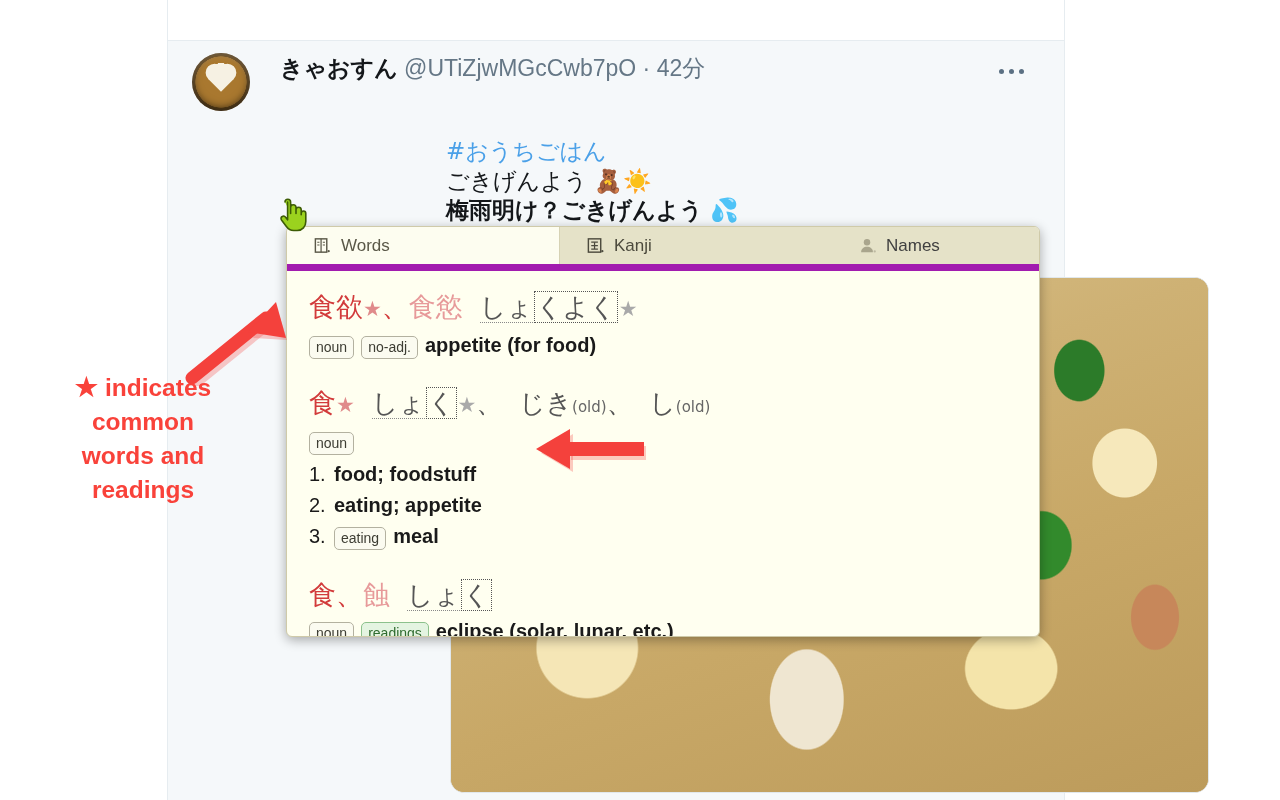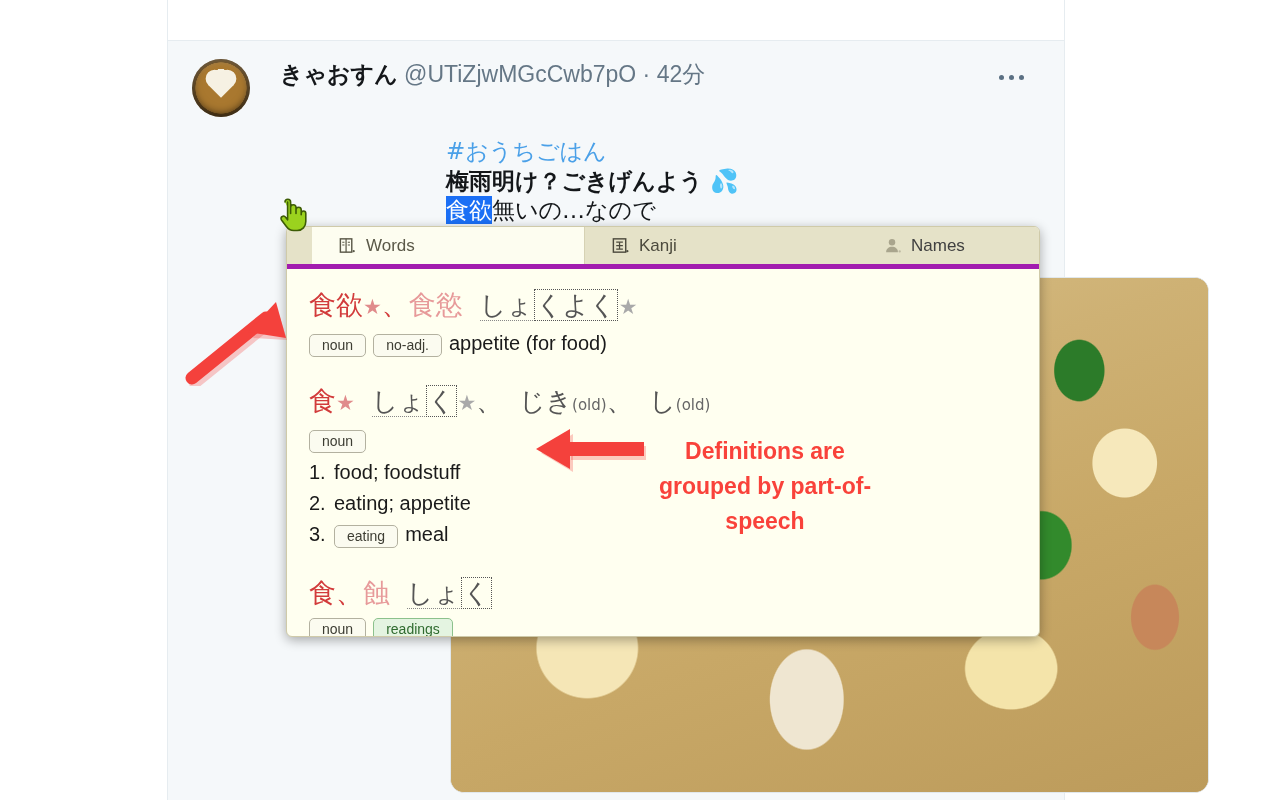--- a/index.html
+++ b/index.html
@@ -16,21 +16,21 @@
     position:absolute;left:167px;top:0;width:896px;height:800px;
     background:#ffffff;border-left:1px solid #e6ecf0;border-right:1px solid #e6ecf0;
   }
   .column-top-gap{position:absolute;left:0;top:0;width:100%;height:40px;background:#ffffff;border-bottom:1px solid #e6ecf0;}
   .tweet-card{
     position:absolute;left:0;top:41px;width:100%;height:759px;
     background:#f5f8fa;
   }
 
   
-  .tweet-head{position:absolute;left:24px;top:18px;right:20px;height:60px;}
+  .tweet-head{position:absolute;left:24px;top:12px;right:20px;height:60px;}
   .avatar{
     position:absolute;left:0;top:0;width:58px;height:58px;border-radius:50%;
     background:
       radial-gradient(circle at 50% 42%, #fbf6ea 0 17%, rgba(251,246,234,0) 18%),
       radial-gradient(ellipse 22% 30% at 50% 38%, #f7f2e4 0 70%, rgba(247,242,228,0) 72%),
       radial-gradient(circle at 50% 50%, #a9782f 0 62%, #6d4a17 63% 78%, #3c3f4c 79% 92%, #23262f 93% 100%);
     box-shadow:inset 0 0 5px rgba(0,0,0,.55);
     overflow:hidden;
   }
   .avatar .heart{
@@ -101,21 +101,21 @@
 
   
   .popup{
     position:absolute;left:286px;top:226px;width:752px;height:409px;z-index:30;
     background:#fffff0;
     border:1px solid #cfcaa9;border-radius:6px;
     box-shadow:0 3px 12px rgba(0,0,0,.33);
     font-family:"Liberation Sans","DejaVu Sans",sans-serif;
     overflow:hidden;
   }
-  .tabs{display:flex;height:37px;background:#e5e2c8;border-bottom:5px solid #a21caf;padding-left:25px;}
+  .tabs{display:flex;height:37px;background:#e5e2c8;border-bottom:7px solid #a21caf;}
   .tab{
     flex:0 0 auto;display:flex;align-items:center;gap:9px;
     font-size:17px;color:#4c4a3d;padding:0 0 0 26px;height:37px;cursor:pointer;
   }
   .tab.words{width:246px;background:#fdfdf0;border-right:1px solid #d6d2b4;color:#5a5848;}
   .tab.kanji{width:246px;}
   .tab.names{width:auto;color:#404040;cursor:default;}
   .tab svg{display:block;flex:0 0 auto;}
 
   .entries{padding:16px 0 0 0;}
@@ -131,26 +131,26 @@
   .star.gray{color:#a9a9a9;}
   .reading{color:#555555;font-size:26px;}
   .reading-hl{
     border:1px dotted #555;padding:0 1px;margin:0 1px;
   }
   .reading-lo{
     border-bottom:1px dotted #888;
   }
   .old{font-size:15px;color:#666;}
   .tag{
-    display:inline-block;font-size:14px;line-height:17px;padding:2px 12px;margin-right:7px;
+    display:inline-block;font-size:14px;line-height:17px;padding:2px 6px;margin-right:7px;
     border:1px solid #b3b1a0;border-radius:5px;color:#3d3d33;background:#fbfbf0;
     font-family:"Liberation Sans",sans-serif;white-space:nowrap;vertical-align:2px;
   }
   .tag.green{border-color:#8cc18c;background:#e4f4e1;color:#2f6b2f;}
-  .gloss{font-size:20px;color:#1a1a1a;}
+  .gloss{font-size:20px;color:#1a1a1a;font-weight:bold;}
   .numlist{margin:4px 0 0 0;padding:0;list-style:none;}
   .numlist li{display:flex;align-items:baseline;font-size:20px;line-height:31px;color:#1a1a1a;}
   .numlist li .num{width:25px;flex:0 0 auto;}
   .sense-line{display:flex;align-items:baseline;margin-top:5px;}
 
   
   .annot{position:absolute;z-index:60;color:#f9423a;font-weight:bold;text-align:center;
          font-family:"Liberation Sans",sans-serif;}
   .annot-left{left:10px;top:370px;width:266px;font-size:24.5px;line-height:34px;}
   .annot-left .bigstar{font-size:26px;}
@@ -181,20 +181,24 @@
         <div class="more-btn">
           <i></i>
             <i></i>
             <i></i>
         </div>
       </div>
 
       <div class="tweet-body">
         <div class="line">
           <span class="hashtag">#おうちごはん</span>
+        </div>
+        <div class="line">
+          <span>ごきげんよう</span>
+          <span class="emoji">🧸☀️</span>
         </div>
         <div class="line">
           <span class="b">梅雨明け？ごきげんよう</span>
           <span class="emoji">💦</span>
         </div>
         <div class="line">
           <span class="sel">食欲</span><span class="occluded">無いの…なので</span>
         </div>
       </div>
 
@@ -281,20 +285,21 @@
       </div>
 
       <div class="entry" style="padding-top:13px;">
         <div class="headword">
           <span class="kanji-main">食</span><span class="kanji-sep">、</span><span class="kanji-alt">蝕</span>
           <span class="reading">&nbsp;<span class="reading-lo">しょ</span><span class="reading-hl">く</span></span>
         </div>
         <div class="sense-line">
           <span class="tag">noun</span>
           <span class="tag green">readings</span>
+          <span class="gloss">eclipse (solar, lunar, etc.)</span>
         </div>
       </div>
 
     </div>
   </div>
 
   <div class="cursor-hand">
     <svg width="30" height="34" viewBox="0 0 30 34">
       <path d="M8 4c0-1.6 1.3-2.8 2.8-2.8S13.6 2.4 13.6 4v11.5M13.6 9.5c0-1.5 1.2-2.7 2.7-2.7s2.7 1.2 2.7 2.7v6M19 11.8c0-1.5 1.2-2.6 2.6-2.6s2.6 1.1 2.6 2.6v5M24.2 15.4c0-1.4 1-2.4 2.3-2.4s2.3 1 2.3 2.4v8.1c0 5-3.4 9-8.6 9h-3.5c-3.6 0-5.6-1.6-7.5-4.3L4.5 22c-.9-1.3-.5-2.8.7-3.5 1.1-.7 2.6-.4 3.4.7l2 2.6V4" fill="#9bd21e" stroke="#3d5c05" stroke-width="1.6" stroke-linejoin="round" stroke-linecap="round"></path>
     </svg>
@@ -302,29 +307,30 @@
 
   <svg class="arrow" style="left:178px;top:296px;width:118px;height:90px;" viewBox="0 0 118 90">
     <g transform="translate(0,4)">
       <path d="M14 78 L88 18" stroke="#f4413c" stroke-width="13" stroke-linecap="round" fill="none" opacity="0.28" transform="translate(3,4)"></path>
       <path d="M96 4 L106 36 L72 34 Z" fill="#f4413c" opacity="0.28" transform="translate(3,4)"></path>
       <path d="M14 78 L88 18" stroke="#f4413c" stroke-width="13" stroke-linecap="round" fill="none"></path>
       <path d="M98 2 L108 38 L70 32 Z" fill="#f4413c"></path>
     </g>
   </svg>
 
+  <div class="annot annot-left">
+    <div><span class="bigstar">★</span><span> indicates</span></div>
+    <div>common</div>
+    <div>words and</div>
+    <div>readings</div>
+  </div>
 
   <svg class="arrow" style="left:528px;top:424px;width:118px;height:52px;" viewBox="0 0 118 52">
     <g>
       <path d="M116 25 L40 25" stroke="#f4413c" stroke-width="14" stroke-linecap="butt" fill="none" opacity="0.28" transform="translate(3,4)"></path>
       <path d="M42 6 L10 25 L42 44 Z" fill="#f4413c" opacity="0.28" transform="translate(3,4)"></path>
       <path d="M116 25 L40 25" stroke="#f4413c" stroke-width="14" stroke-linecap="butt" fill="none"></path>
       <path d="M42 5 L8 25 L42 45 Z" fill="#f4413c"></path>
     </g>
   </svg>
 
-  <div class="annot annot-right">
-    <div>Definitions are</div>
-    <div>grouped by part-of-</div>
-    <div>speech</div>
-  </div>
 
 </div>
 
 </body></html>

